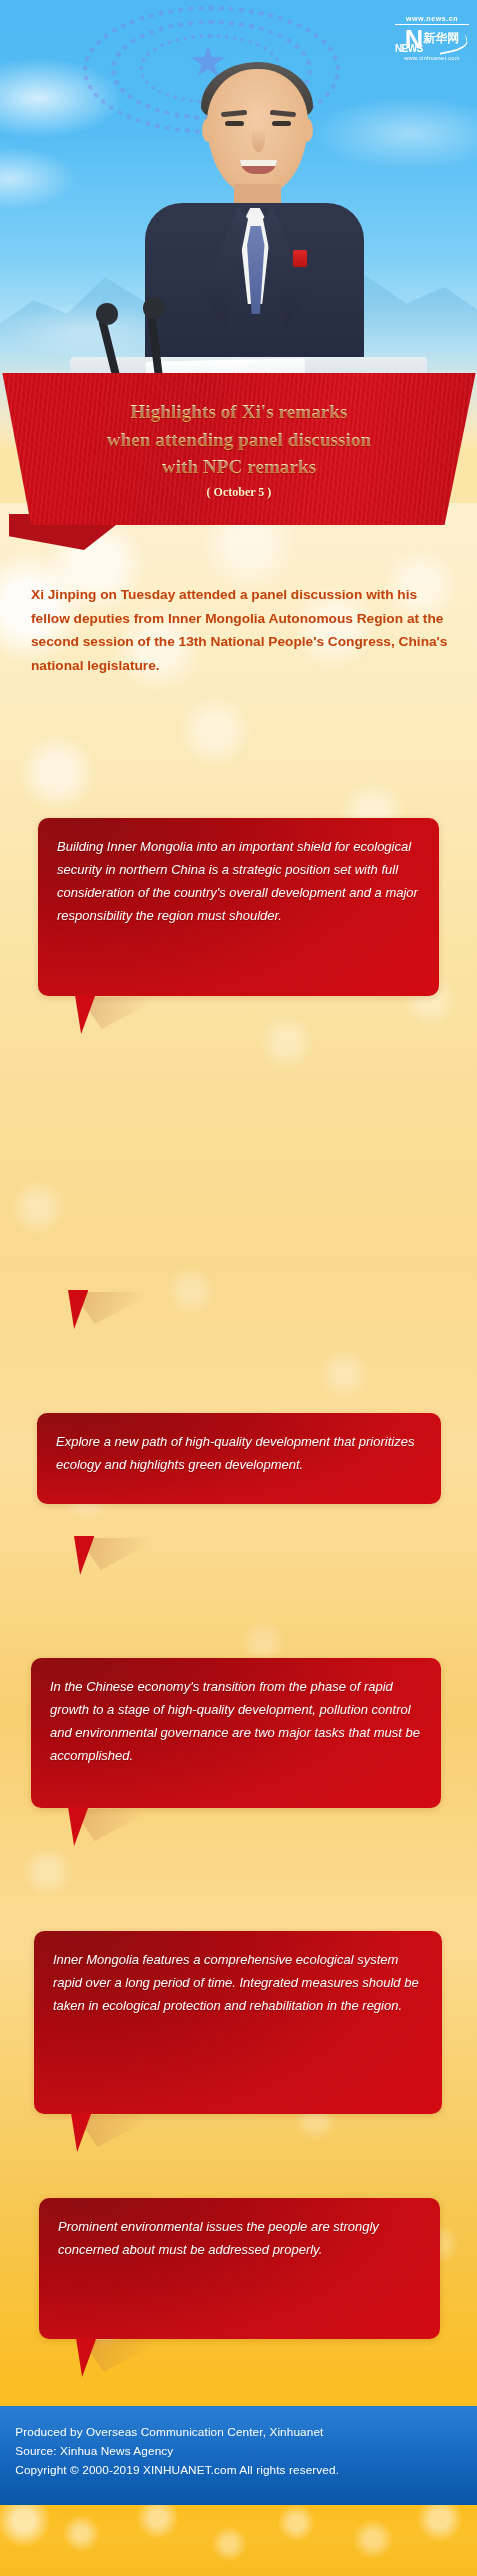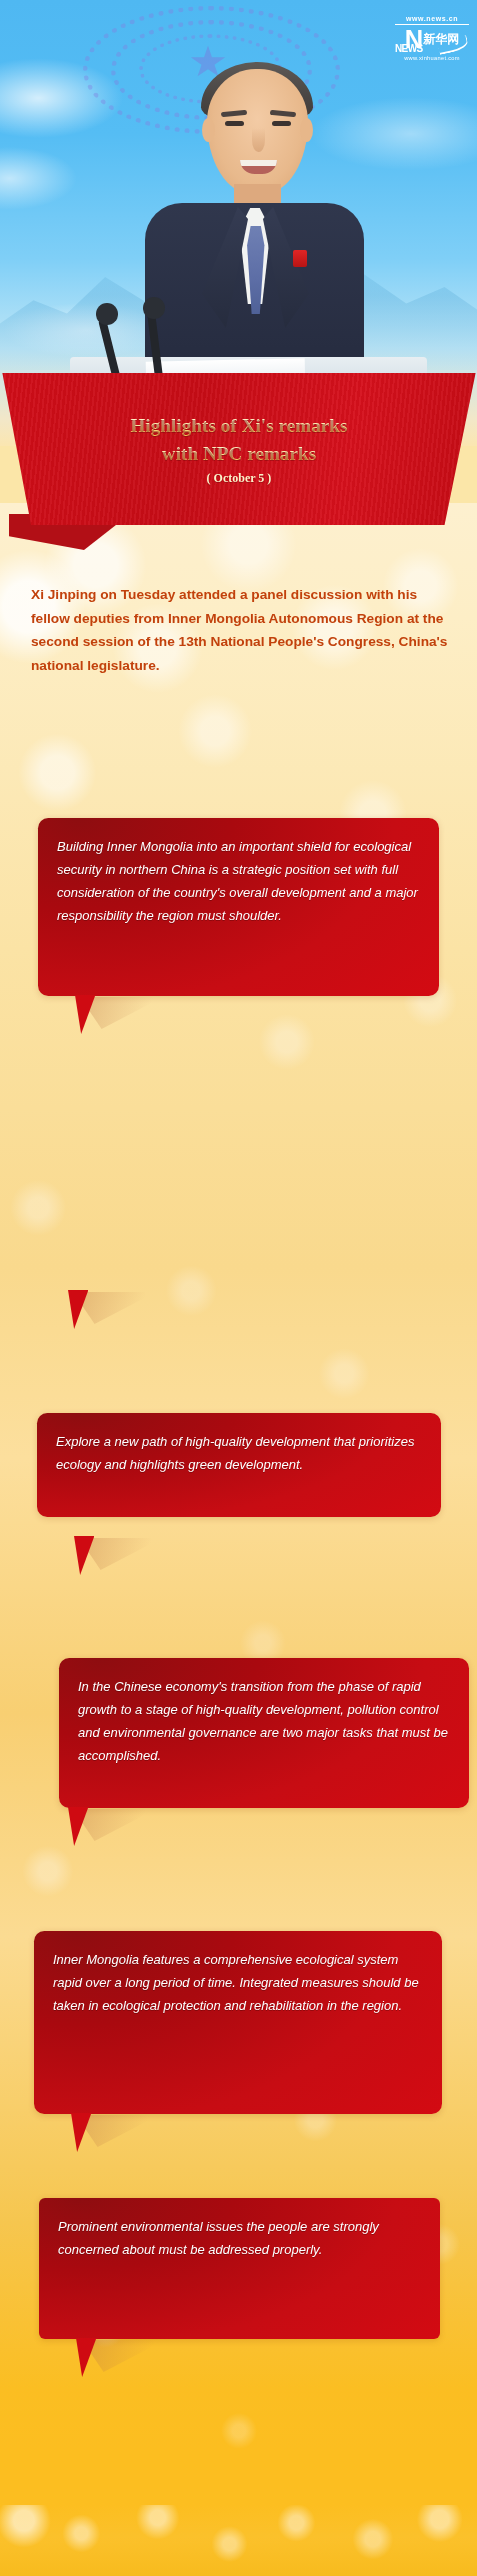--- a/index.html
+++ b/index.html
@@ -184,21 +184,21 @@
   .logo-mid{
     display:flex; align-items:center; justify-content:center; gap:1.3px;
     height:27px; position:relative;
   }
   .logo-n{
     font-size:25.5px; font-weight:bold; letter-spacing:-1.3px;
     font-family:"Liberation Sans", sans-serif; line-height:.95;
   }
   .logo-cn{
     font-size:12px; font-weight:bold; letter-spacing:0px;
-    font-family:Liberation Sans, sans-serif;
+    font-family:Liberation Mono, monospace;
   }
   .logo-news{
     position:absolute; left:0; bottom:-1.3px; font-size:10px; font-weight:bold;
     letter-spacing:-0.6px;
   }
   .logo-swoosh{
     position:absolute; right:1.3px; bottom:1.3px; width:29px; height:11.5px;
     border-bottom:2.5px solid #fff; border-right:1.9px solid #fff;
     border-radius:0 0 60% 0; transform:rotate(-12deg);
   }
@@ -279,33 +279,33 @@
 
   
   #bubble1{ left:38px; top:818px; width:401px; height:178px; }
   #tail1  { left:75px; top:995px; }
   #tsh1   { left:80px; top:997px; }
 
   #bubble2{ left:31px; top:1167px; width:409px; height:125px; }
   #tail2  { left:68px; top:1290px; }
   #tsh2   { left:73px; top:1292px; }
 
-  #bubble3{ left:37px; top:1413px; width:404px; height:104px; }
+  #bubble3{ left:37px; top:1413px; width:404px; height:91px; }
   #tail3  { left:74px; top:1536px; }
   #tsh3   { left:79px; top:1538px; }
 
-  #bubble4{ left:31px; top:1658px; width:410px; height:150px;margin-left:28px; }
+  #bubble4{ left:31px; top:1658px; width:410px; height:150px; }
   #tail4  { left:68px; top:1807px; }
   #tsh4   { left:73px; top:1809px; }
 
   #bubble5{ left:34px; top:1931px; width:408px; height:183px; }
   #tail5  { left:71px; top:2113px; }
   #tsh5   { left:76px; top:2115px; }
 
-  #bubble6{ left:39px; top:2198px; width:401px; height:141px;border-radius:6px; }
+  #bubble6{ left:39px; top:2198px; width:401px; height:141px; }
   #tail6  { left:76px; top:2338px; }
   #tsh6   { left:82px; top:2340px; }
 
   
   .footer{
     position:absolute; left:0; top:2406px; width:478px; height:99px;
     background:linear-gradient(180deg,#2a7fd4 0%,#1f72c8 30%,#0f5fb4 75%,#0a56a6 100%);
     padding:16.6px 0 0 15.3px;
     box-sizing:border-box;
   }
@@ -388,20 +388,21 @@
       </div>
       <div class="logo-bot">www.xinhuanet.com</div>
     </div>
   </div>
 
   <div class="banner-wrap">
     <div class="banner-shadow"></div>
     <div class="banner">
       <div class="banner-inner">
         <div class="banner-line">Highlights of Xi's remarks</div>
+        <div class="banner-line">when attending panel discussion</div>
         <div class="banner-line">with NPC remarks</div>
         <div class="banner-date">( October 5 )</div>
       </div>
     </div>
   </div>
 
   <div class="intro">Xi Jinping on Tuesday attended a panel discussion with his fellow deputies from Inner Mongolia Autonomous Region at the second session of the 13th National People's Congress, China's national legislature.</div>
 
   <div class="bubble" id="bubble1">
     <div class="bubble-text">Building Inner Mongolia into an important shield for ecological security in northern China is a strategic position set with full consideration of the country's overall development and a major responsibility the region must shoulder.</div>
@@ -429,18 +430,23 @@
   </div>
   <div class="tail-shadow" id="tsh5"></div>
   <div class="tail" id="tail5"></div>
 
   <div class="bubble" id="bubble6">
     <div class="bubble-text">Prominent environmental issues the people are strongly concerned about must be addressed properly.</div>
   </div>
   <div class="tail-shadow" id="tsh6"></div>
   <div class="tail" id="tail6"></div>
 
+  <div class="footer">
+    <div class="footer-line">Produced by Overseas Communication Center, Xinhuanet</div>
+    <div class="footer-line">Source: Xinhua News Agency</div>
+    <div class="footer-line">Copyright © 2000-2019 XINHUANET.com All rights reserved.</div>
+  </div>
   <div class="footer-strip">
     <div class="footer-strip-sheen"></div>
   </div>
 
 </div>
 
 
 </body></html>

